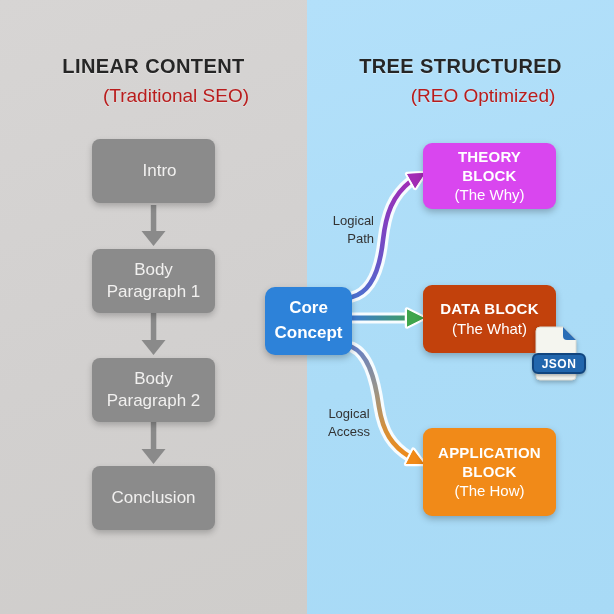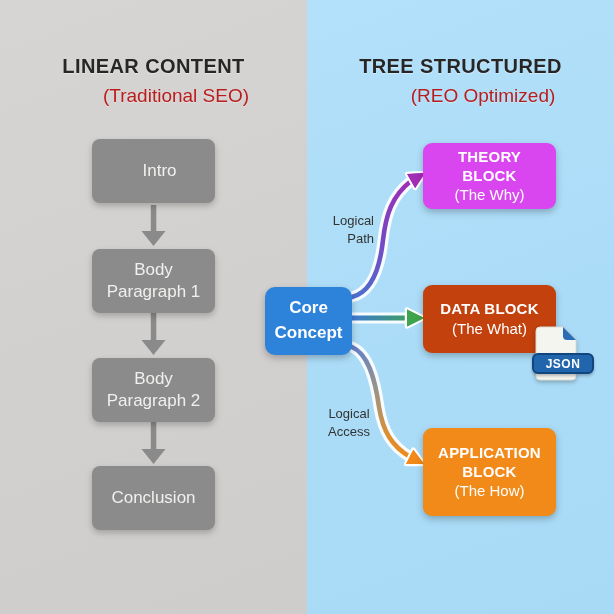--- a/index.html
+++ b/index.html
@@ -46,21 +46,21 @@
   .edge-label{position:absolute;font-size:13px;color:#333333;
     line-height:1.4;white-space:pre-line;}
   .el-logical{left:324px;top:212px;width:50px;text-align:right;}
   .el-modular{left:322px;top:405px;width:54px;text-align:center;}
 
   .connectors{position:absolute;left:0;top:0;pointer-events:none;}
 
   .json-icon{position:absolute;left:533px;top:326px;width:48px;height:58px;}
   .json-icon svg{position:absolute;left:2px;top:0;
     filter:drop-shadow(0 2px 2px rgba(0,0,0,.25));}
-  .json-badge{position:absolute;left:-1px;top:27px;width:62px;height:21px;
+  .json-badge{position:absolute;left:-1px;top:27px;width:54px;height:21px;
     background:#2166ad;border:2px solid #10457f;border-radius:6px;
     color:#fff;font-size:12px;font-weight:bold;letter-spacing:.5px;
     display:flex;align-items:center;justify-content:center;
     box-sizing:border-box;box-shadow:0 2px 3px rgba(0,0,0,.25);}
 </style>
 </head>
 <body>
 
 <div class="canvas">
 

